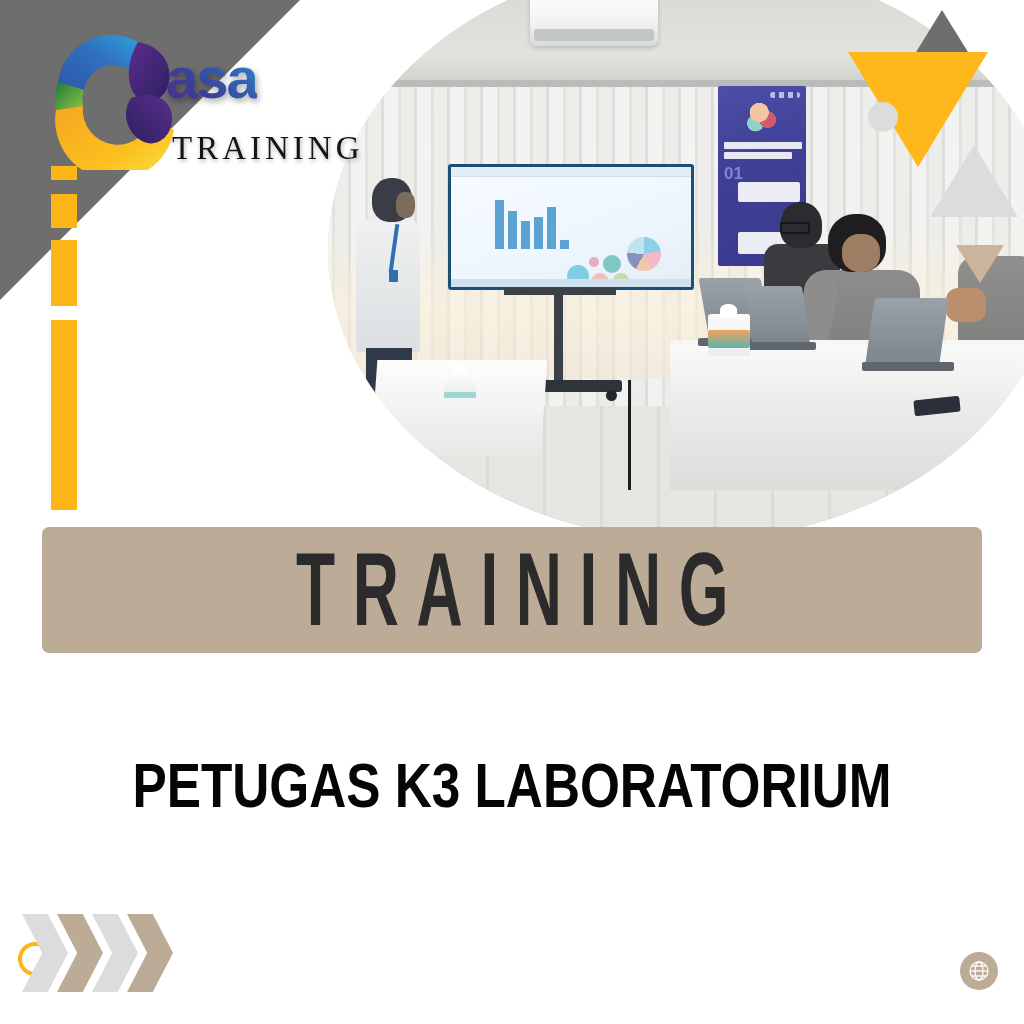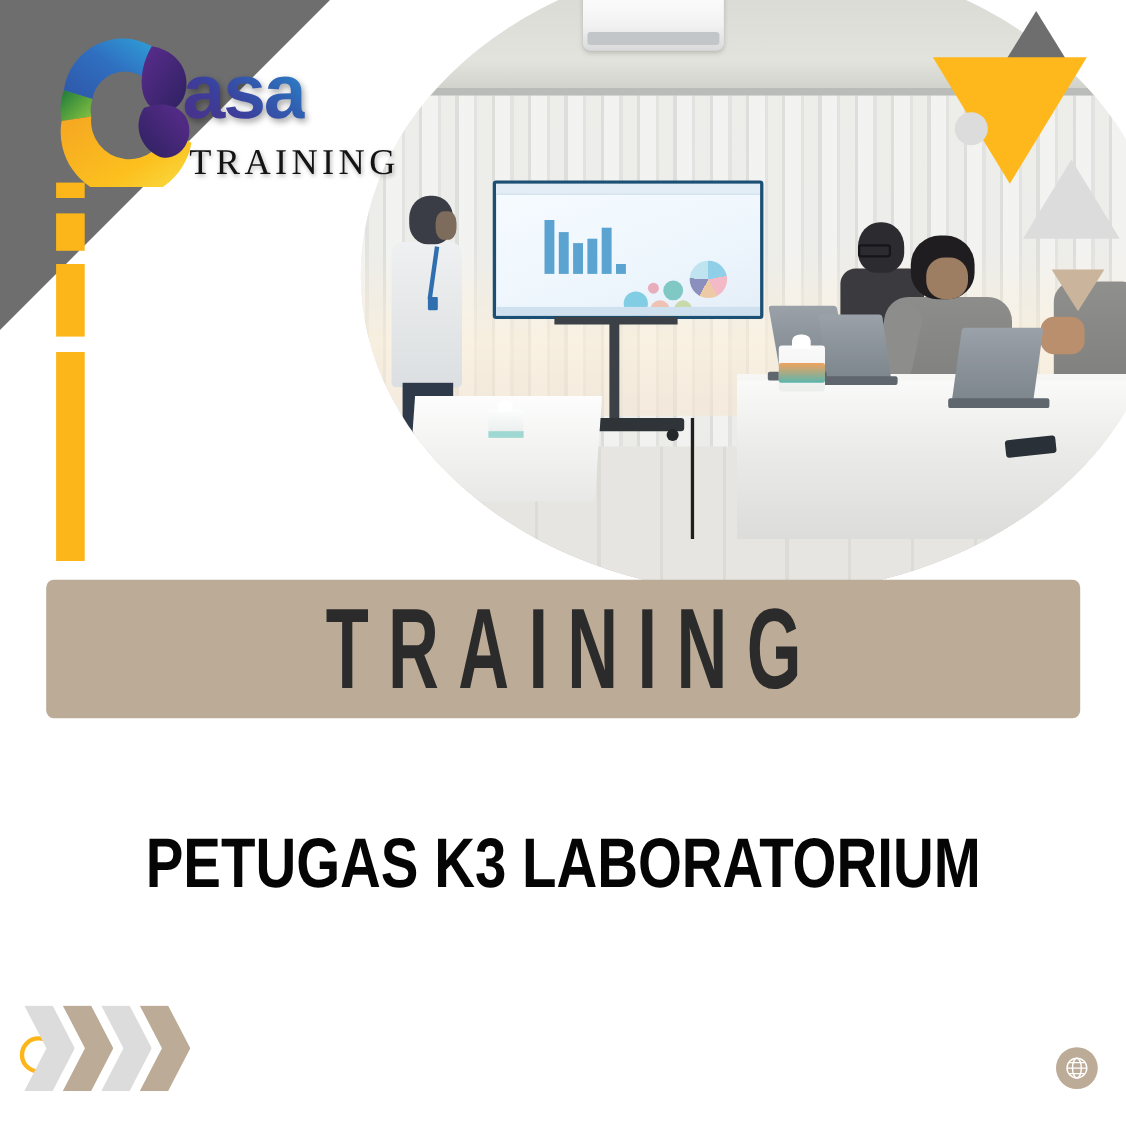--- a/index.html
+++ b/index.html
@@ -228,21 +228,21 @@
     border-right: 24px solid transparent;
     border-top: 38px solid #cbb49c;
   }
 
   
   .logo { position: absolute; left: 34px; top: 18px; z-index: 6; }
   .logo-mark { position: absolute; left: 0; top: 0; width: 152px; height: 152px; }
   .logo-word {
     position: absolute; left: 132px; top: 35px;
     font-family: "Liberation Sans", sans-serif;
-    font-size: 70px;
+    font-size: 58px;
     font-weight: 700;
     letter-spacing: -2px;
     line-height: .86;
     background: linear-gradient(40deg, #4b2f87 0%, #3b3f9c 35%, #2f63b4 68%, #2f8fd0 100%);
     -webkit-background-clip: text;
     background-clip: text;
     color: transparent;
     text-shadow: 0 0 0 rgba(0,0,0,0);
     filter: drop-shadow(2px 3px 3px rgba(0,0,0,.35));
   }
@@ -336,20 +336,30 @@
 
   <div class="photo-wrap">
     <div class="photo">
       <div class="ph-ceiling"></div>
       <div class="ph-ceiling-rail"></div>
       <div class="ph-ac"></div>
       <div class="ph-blinds"></div>
       <div class="ph-blinds-glow"></div>
       <div class="ph-floor"></div>
 
+      <div class="ph-banner">
+        <div class="ph-banner-dots"></div>
+        <div class="ph-banner-art"></div>
+        <div class="ph-banner-t1"></div>
+        <div class="ph-banner-t2"></div>
+        <div class="ph-banner-n1">01</div>
+        <div class="ph-banner-card" style="top:96px;height:20px;"></div>
+        <div class="ph-banner-n2">02</div>
+        <div class="ph-banner-card" style="top:146px;height:22px;"></div>
+      </div>
 
       <div class="ph-screen">
         <div class="ph-screen-inner">
           <div class="ph-screen-top"></div>
           <div class="ph-bars">
               <i style="height: 49.1636px; background: rgb(91, 163, 208);"></i>
               <i style="height: 37.8182px; background: rgb(91, 163, 208);"></i>
               <i style="height: 28.3636px; background: rgb(91, 163, 208);"></i>
               <i style="height: 32.1455px; background: rgb(91, 163, 208);"></i>
               <i style="height: 41.6px; background: rgb(91, 163, 208);"></i>

